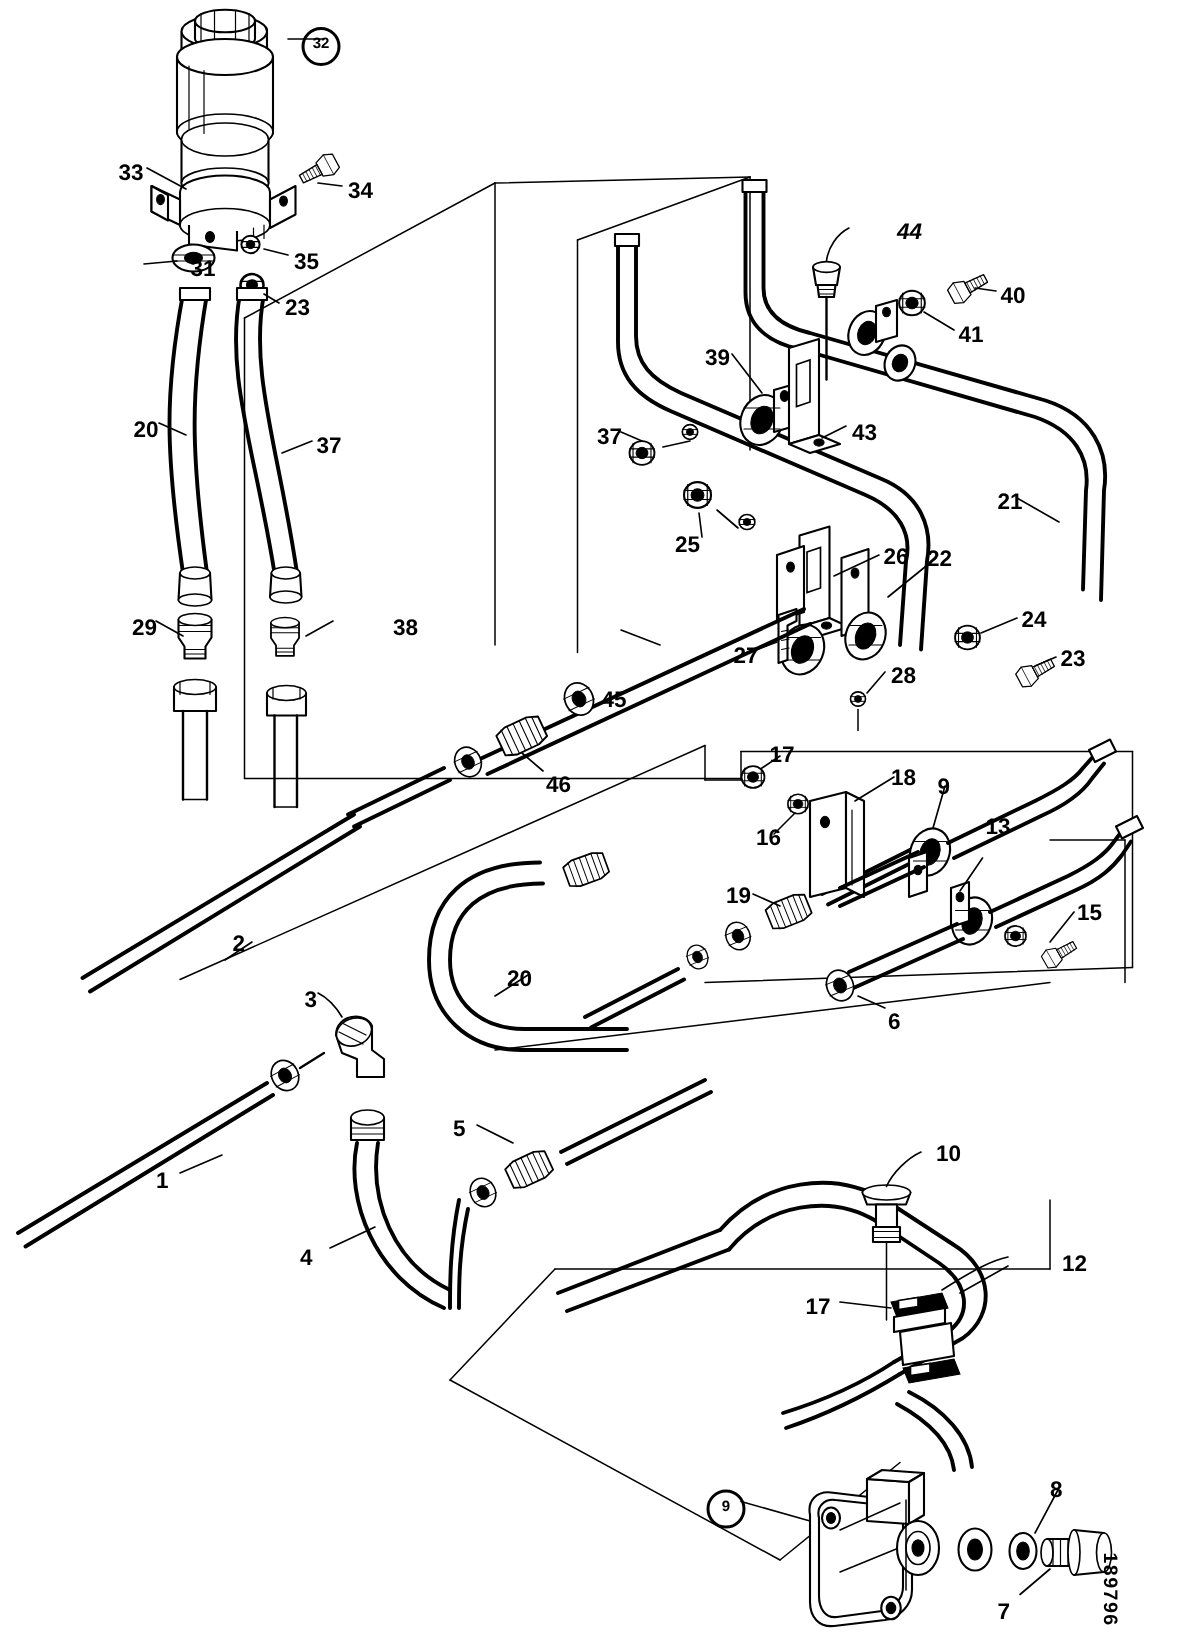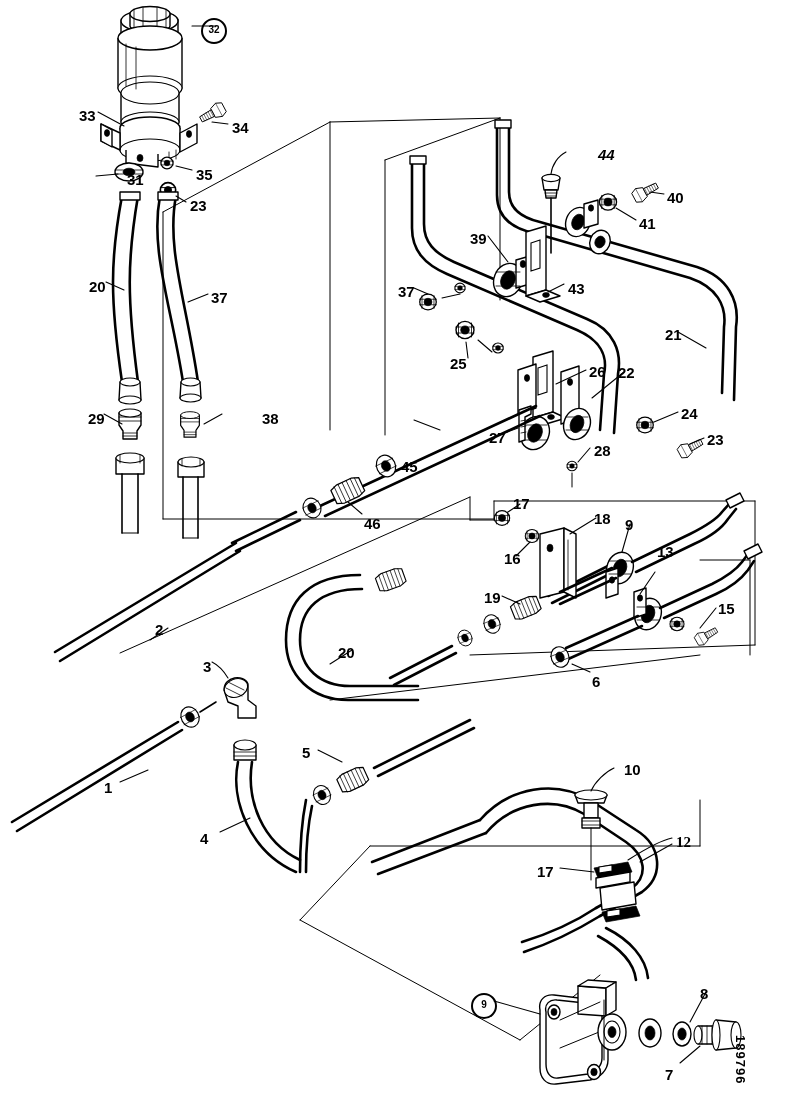--- a/index.html
+++ b/index.html
@@ -603,21 +603,21 @@
       <div class="callout" style="left: 155px; top: 622px;">2</div>
       <div class="callout" style="left: 203px; top: 659px;">3</div>
       <div class="callout" style="left: 200px; top: 831px;">4</div>
       <div class="callout" style="left: 302px; top: 745px;">5</div>
       <div class="callout" style="left: 592px; top: 674px;">6</div>
       <div class="callout" style="left: 665px; top: 1067px;">7</div>
       <div class="callout" style="left: 700px; top: 986px;">8</div>
       <div class="callout circled" style="left: 471px; top: 993px;">9</div>
       <div class="callout" style="left: 624px; top: 762px;">10</div>
       <div class="callout" style="left: 537px; top: 864px;">17</div>
-      <div class="callout" style="left: 676px; top: 835px; font-family: Liberation Serif, serif;">12</div>
+      <div class="callout" style="left: 708px; top: 835px;">12</div>
       <div class="callout" style="left: 657px; top: 544px;">13</div>
       <div class="callout" style="left: 625px; top: 517px;">9</div>
       <div class="callout" style="left: 718px; top: 601px;">15</div>
       <div class="callout" style="left: 504px; top: 551px;">16</div>
       <div class="callout" style="left: 513px; top: 496px;">17</div>
       <div class="callout" style="left: 594px; top: 511px;">18</div>
       <div class="callout" style="left: 484px; top: 590px;">19</div>
       <div class="callout" style="left: 338px; top: 645px;">20</div>
       <div class="callout" style="left: 665px; top: 327px;">21</div>
       <div class="callout" style="left: 618px; top: 365px;">22</div>

